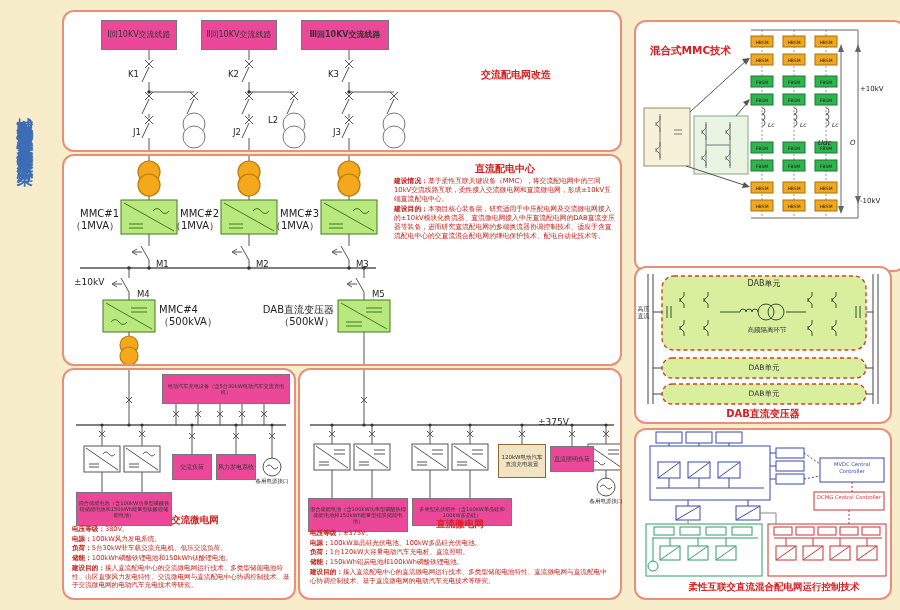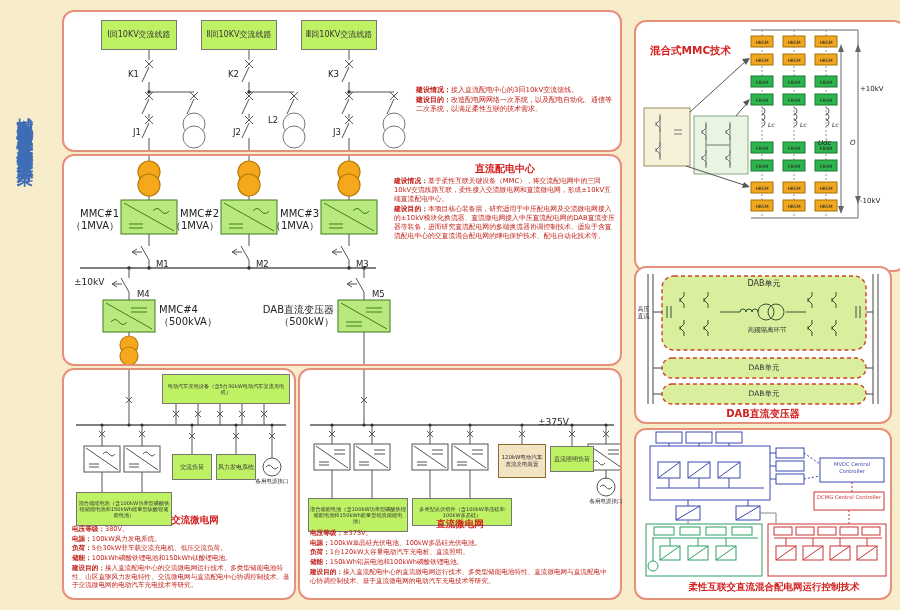--- a/index.html
+++ b/index.html
@@ -1,21 +1,21 @@
 <!DOCTYPE html>
 <html><head>
 <meta charset="utf-8">
 <style>
   html,body{margin:0;padding:0;}
   .page{position:relative;width:900px;height:610px;background:#f8edca;font-family:"DejaVu Sans",sans-serif;overflow:hidden;}
   .panel{position:absolute;background:#fff;border:2px solid #e6907c;border-radius:12px;box-sizing:border-box;}
   .panel svg{position:absolute;left:0;top:0;}
   .vtitle{position:absolute;writing-mode:vertical-rl;text-orientation:upright;color:#3e6db5;font-weight:600;font-size:16.5px;letter-spacing:2.2px;line-height:1;}
   .vcore{position:absolute;writing-mode:vertical-rl;text-orientation:upright;color:#d0251c;font-weight:bold;font-size:17px;letter-spacing:5px;line-height:1;}
-  .lblbox{position:absolute;border:1px solid #777;background:#bef264;display:flex;align-items:center;justify-content:center;text-align:center;color:#333;line-height:1.2;padding:1px;box-sizing:border-box;}
+  .lblbox{position:absolute;border:1px solid #777;background:#ec4899;display:flex;align-items:center;justify-content:center;text-align:center;color:#333;line-height:1.2;padding:1px;box-sizing:border-box;}
   .tan{background:#f2e3c2;border-color:#8a6a30;}
   .swlbl{position:absolute;font-size:8.5px;color:#222;margin-top:9px;}
   .unitlbl{position:absolute;font-size:10px;color:#222;line-height:1.15;}
   .redtitle{position:absolute;color:#d42020;font-weight:bold;text-align:center;font-size:9.5px;}
   .redtext{position:absolute;color:#c2221a;font-size:6.8px;line-height:1.32;}
   .redtext .para{margin:0 0 1px 0;}
   .redtext b{font-weight:bold;}
   .f8{font-size:8px}.f6{font-size:6px}.f55{font-size:5.5px}.f52{font-size:5.2px}
   .rt{text-align:right;}
   .it{font-style:italic;}
@@ -146,32 +146,29 @@
           <use href="#brk" x="285" y="84"></use>
             <line x1="285" y1="102" x2="285" y2="106"></line>
           <use href="#brk" x="285" y="108"></use>
             <line x1="285" y1="126" x2="285" y2="138"></line>
           <circle cx="285" cy="80" r="1.7" fill="#333" stroke="none"></circle>
         </g>
       </g>
     </svg>
     <div class="lblbox f8" style="left:37px;top:8px;width:76px;height:30px;">Ⅰ回10KV交流线路</div>
     <div class="lblbox f8" style="left:137px;top:8px;width:76px;height:30px;">Ⅱ回10KV交流线路</div>
-    <div class="lblbox f8" style="left:237px;top:8px;width:76px;height:30px;">Ⅲ回10KV交流线路</div>
+    <div class="lblbox f8" style="left:237px;top:8px;width:88px;height:30px;font-weight:bold;">Ⅲ回10KV交流线路</div>
     <div class="swlbl rt" style="left:49px;top:48px;width:26px;">K1</div>
     <div class="swlbl rt" style="left:149px;top:48px;width:26px;">K2</div>
     <div class="swlbl rt" style="left:249px;top:48px;width:26px;">K3</div>
     <div class="swlbl rt" style="left:51px;top:106px;width:26px;">J1</div>
     <div class="swlbl rt" style="left:151px;top:106px;width:26px;">J2</div>
     <div class="swlbl rt" style="left:251px;top:106px;width:26px;">J3</div>
     <div class="swlbl" style="left:204px;top:94px;">L2</div>
-    <div class="redtext" style="left:352px;top:74px;width:198px;font-size:7px;">
-      <div class="para"><b>建设情况：</b><span>接入直流配电中心的3回10kV交流馈线。</span></div>
-      <div class="para"><b>建设目的：</b><span>改造配电网网络一次系统，以及配电自动化、通信等二次系统，以满足柔性互联的技术需求。</span></div>
-    </div>
+    <div class="redtitle" style="left:352px;top:56px;width:200px;font-size:10px;">交流配电网改造</div>
   </div>
 
   <div class="panel" style="left:62px;top:154px;width:560px;height:212px;">
     <svg width="556" height="208">
       <g stroke="#555" stroke-width="1" fill="none">
         <g>
           <line x1="85" y1="0" x2="85" y2="5"></line>
             <use href="#xfmr" x="85" y="16" class="xf-o"></use>
           <line x1="85" y1="40" x2="85" y2="44"></line>
             <use href="#cvl" x="57" y="44" class="cv"></use>

